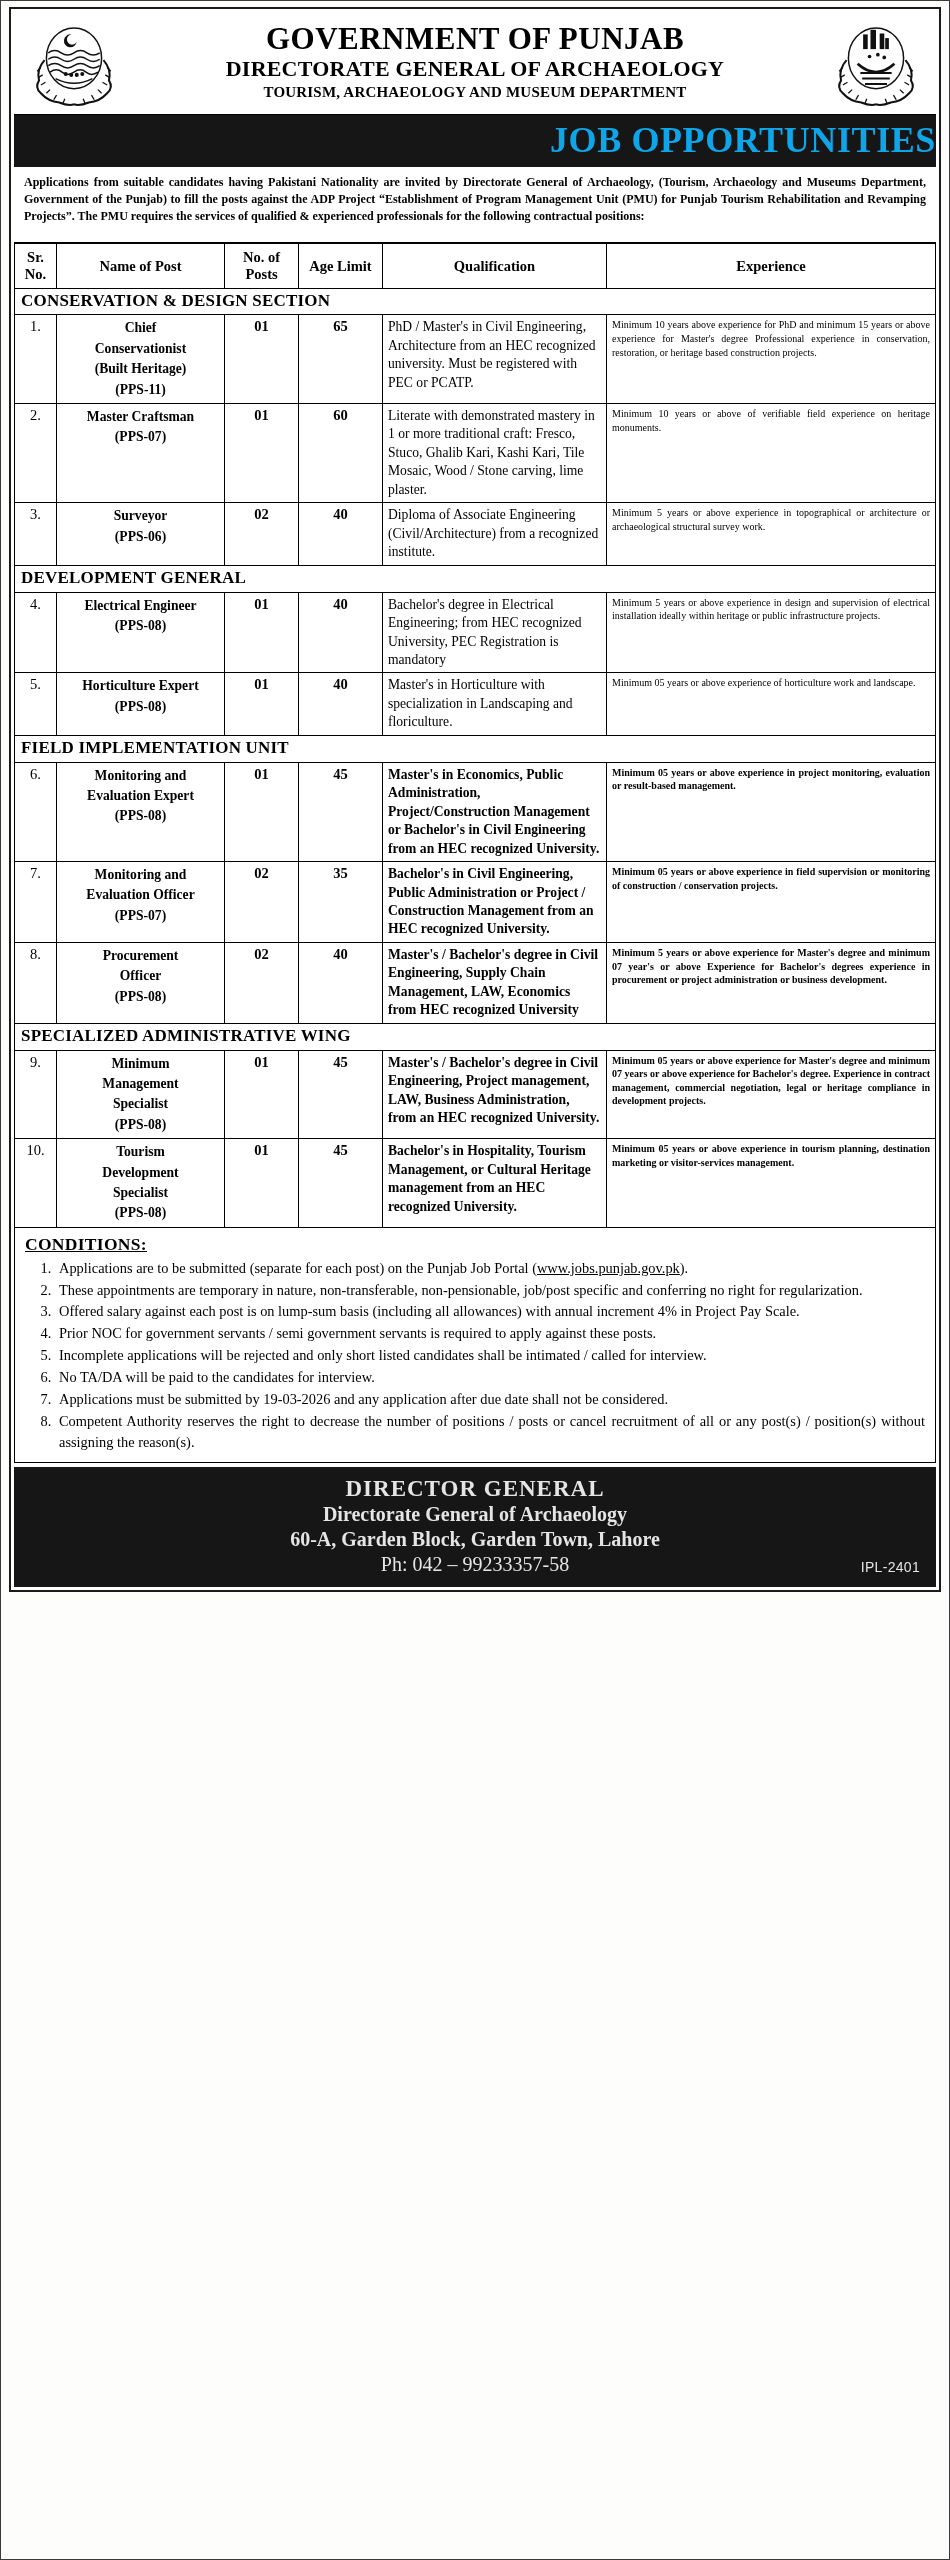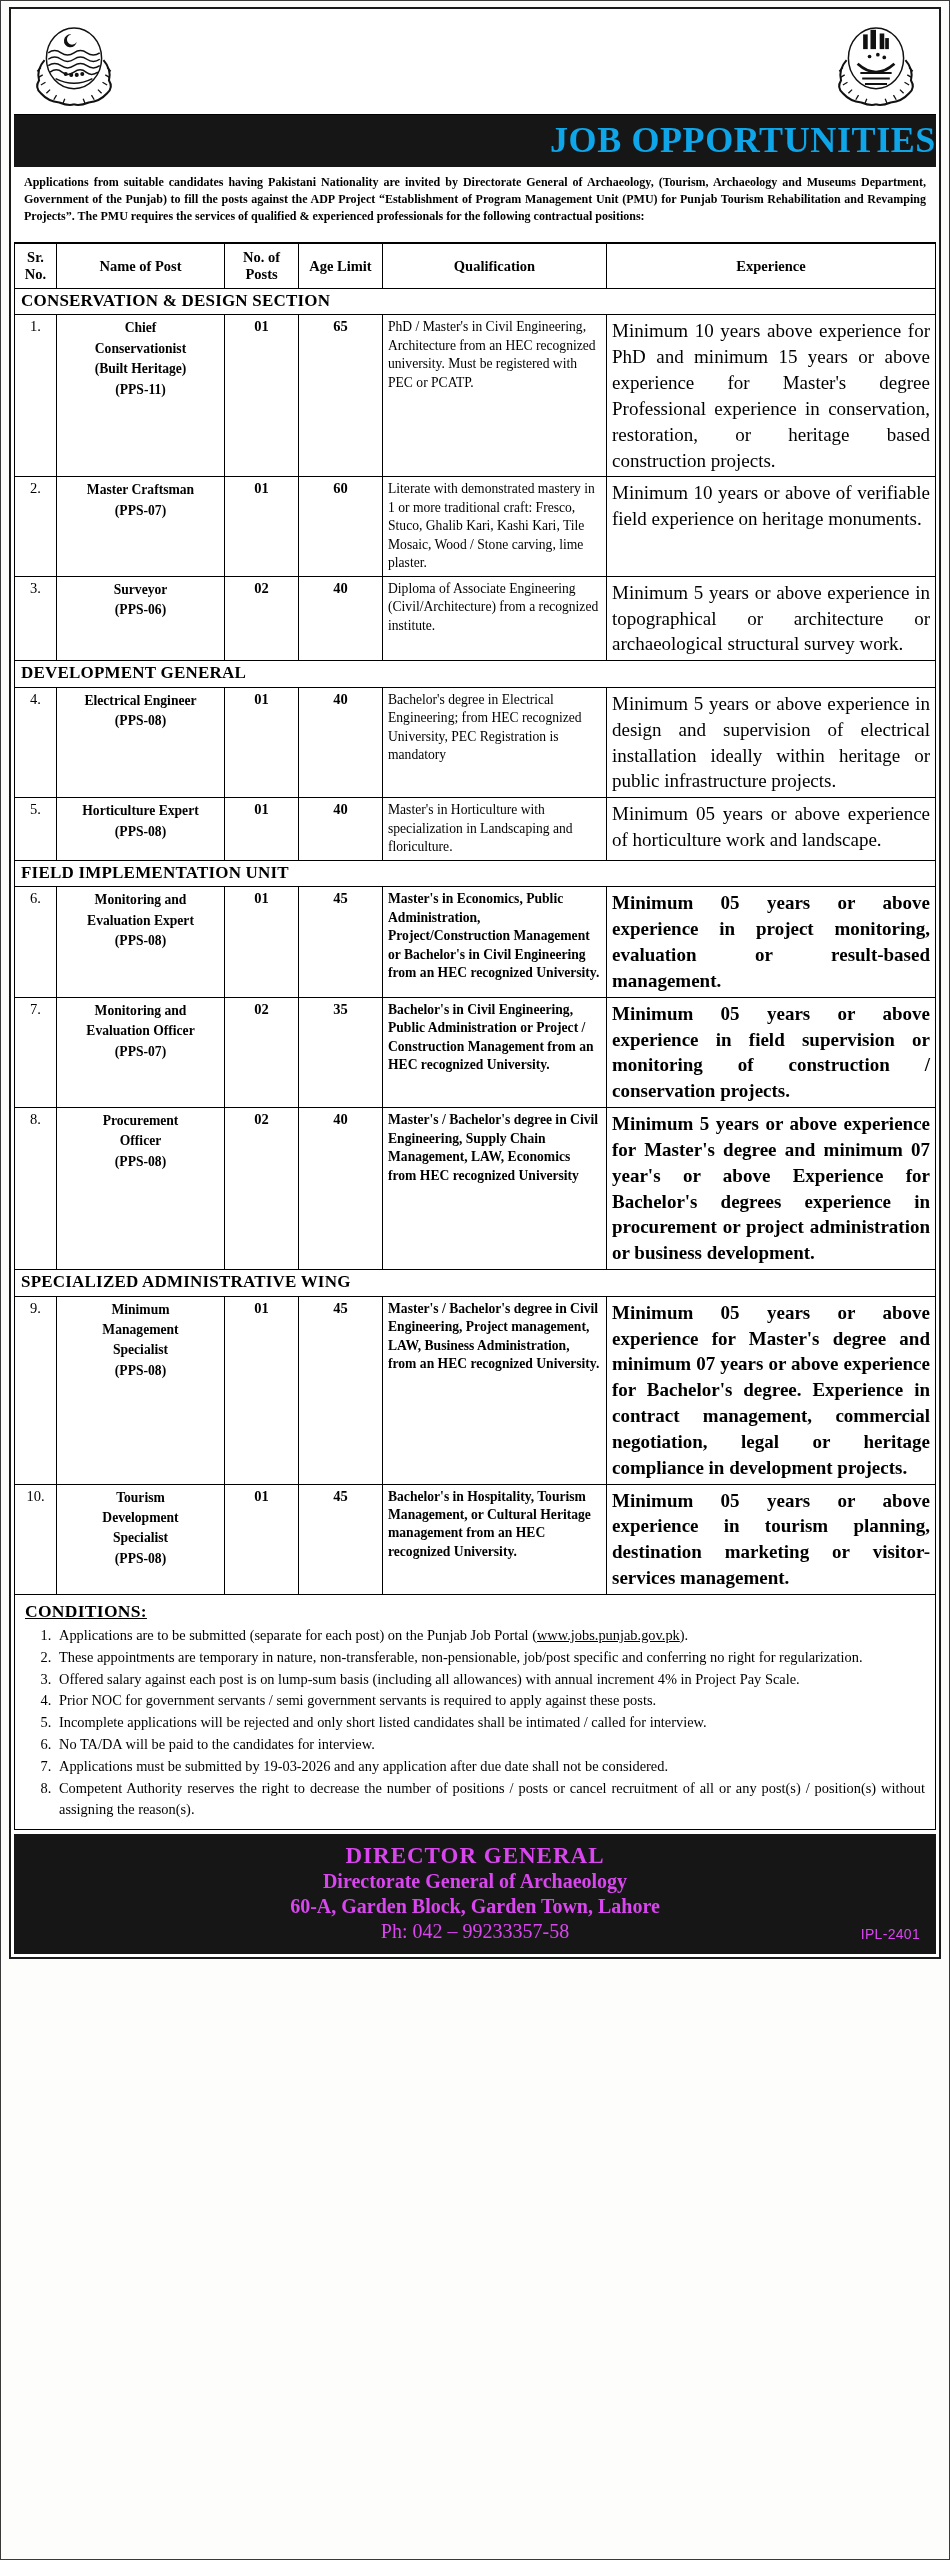--- a/index.html
+++ b/index.html
@@ -121,21 +121,21 @@
     vertical-align: middle;
     font-size: 14.5px;
     font-weight: bold;
   }
   td.qual {
     font-size: 13.6px;
     line-height: 1.36;
     text-align: left;
   }
   td.exp {
-    font-size: 19px;
+    font-size: 10px;
     line-height: 1.36;
     text-align: justify;
   }
   td.exp.bold, td.qual.bold { font-weight: bold; }
 
   
   .conditions {
     border: 1px solid #000;
     border-top: none;
     padding: 6px 10px 8px 10px;
@@ -156,21 +156,21 @@
   ol.cond-list li {
     text-align: justify;
     margin-bottom: 1px;
     padding-left: 4px;
   }
   .u { text-decoration: underline; }
 
   
   .footer {
     background: #161616;
-    color: #d946ef;
+    color: #e5e5e5;
     text-align: center;
     padding: 8px 0 10px 0;
     position: relative;
     margin-top: 4px;
   }
   .f1 { font-size: 23px; font-weight: bold; letter-spacing: 1px; line-height: 1.2; }
   .f2 { font-size: 20px; font-weight: bold; line-height: 1.25; }
   .f3 { font-size: 20px; font-weight: bold; line-height: 1.25; }
   .f4 { font-size: 20px; font-weight: normal; line-height: 1.25; }
   .ipl {
@@ -204,20 +204,25 @@
           <path d="M14 56 l-4 4 M16 64 l-5 3 M19 72 l-5 3 M24 80 l-4 4 M31 86 l-3 5 M40 90 l-2 5" stroke-width="1.4"></path>
           <path d="M86 56 l4 4 M84 64 l5 3 M81 72 l5 3 M76 80 l4 4 M69 86 l3 5 M60 90 l2 5" stroke-width="1.4"></path>
           <circle cx="41" cy="63" r="1.4" fill="#111"></circle>
           <circle cx="47" cy="64" r="1.4" fill="#111"></circle>
           <circle cx="53" cy="64" r="1.4" fill="#111"></circle>
           <circle cx="59" cy="63" r="1.4" fill="#111"></circle>
         </g>
       </svg>
     </div>
 
+    <div class="mast-text">
+      <div class="mast-l1">GOVERNMENT OF PUNJAB</div>
+      <div class="mast-l2">DIRECTORATE GENERAL OF ARCHAEOLOGY</div>
+      <div class="mast-l3">TOURISM, ARCHAEOLOGY AND MUSEUM DEPARTMENT</div>
+    </div>
 
     <div class="crest">
       <svg viewBox="0 0 100 100" width="92" height="92" aria-hidden="true">
         <g fill="none" stroke="#111" stroke-width="1.6">
           <ellipse cx="50" cy="46" rx="30" ry="33"></ellipse>
           <g fill="#111" stroke="none">
             <rect x="36" y="20" width="5" height="16"></rect>
             <rect x="44" y="15" width="6" height="21"></rect>
             <rect x="54" y="19" width="5" height="17"></rect>
             <rect x="60" y="24" width="4" height="12"></rect>

